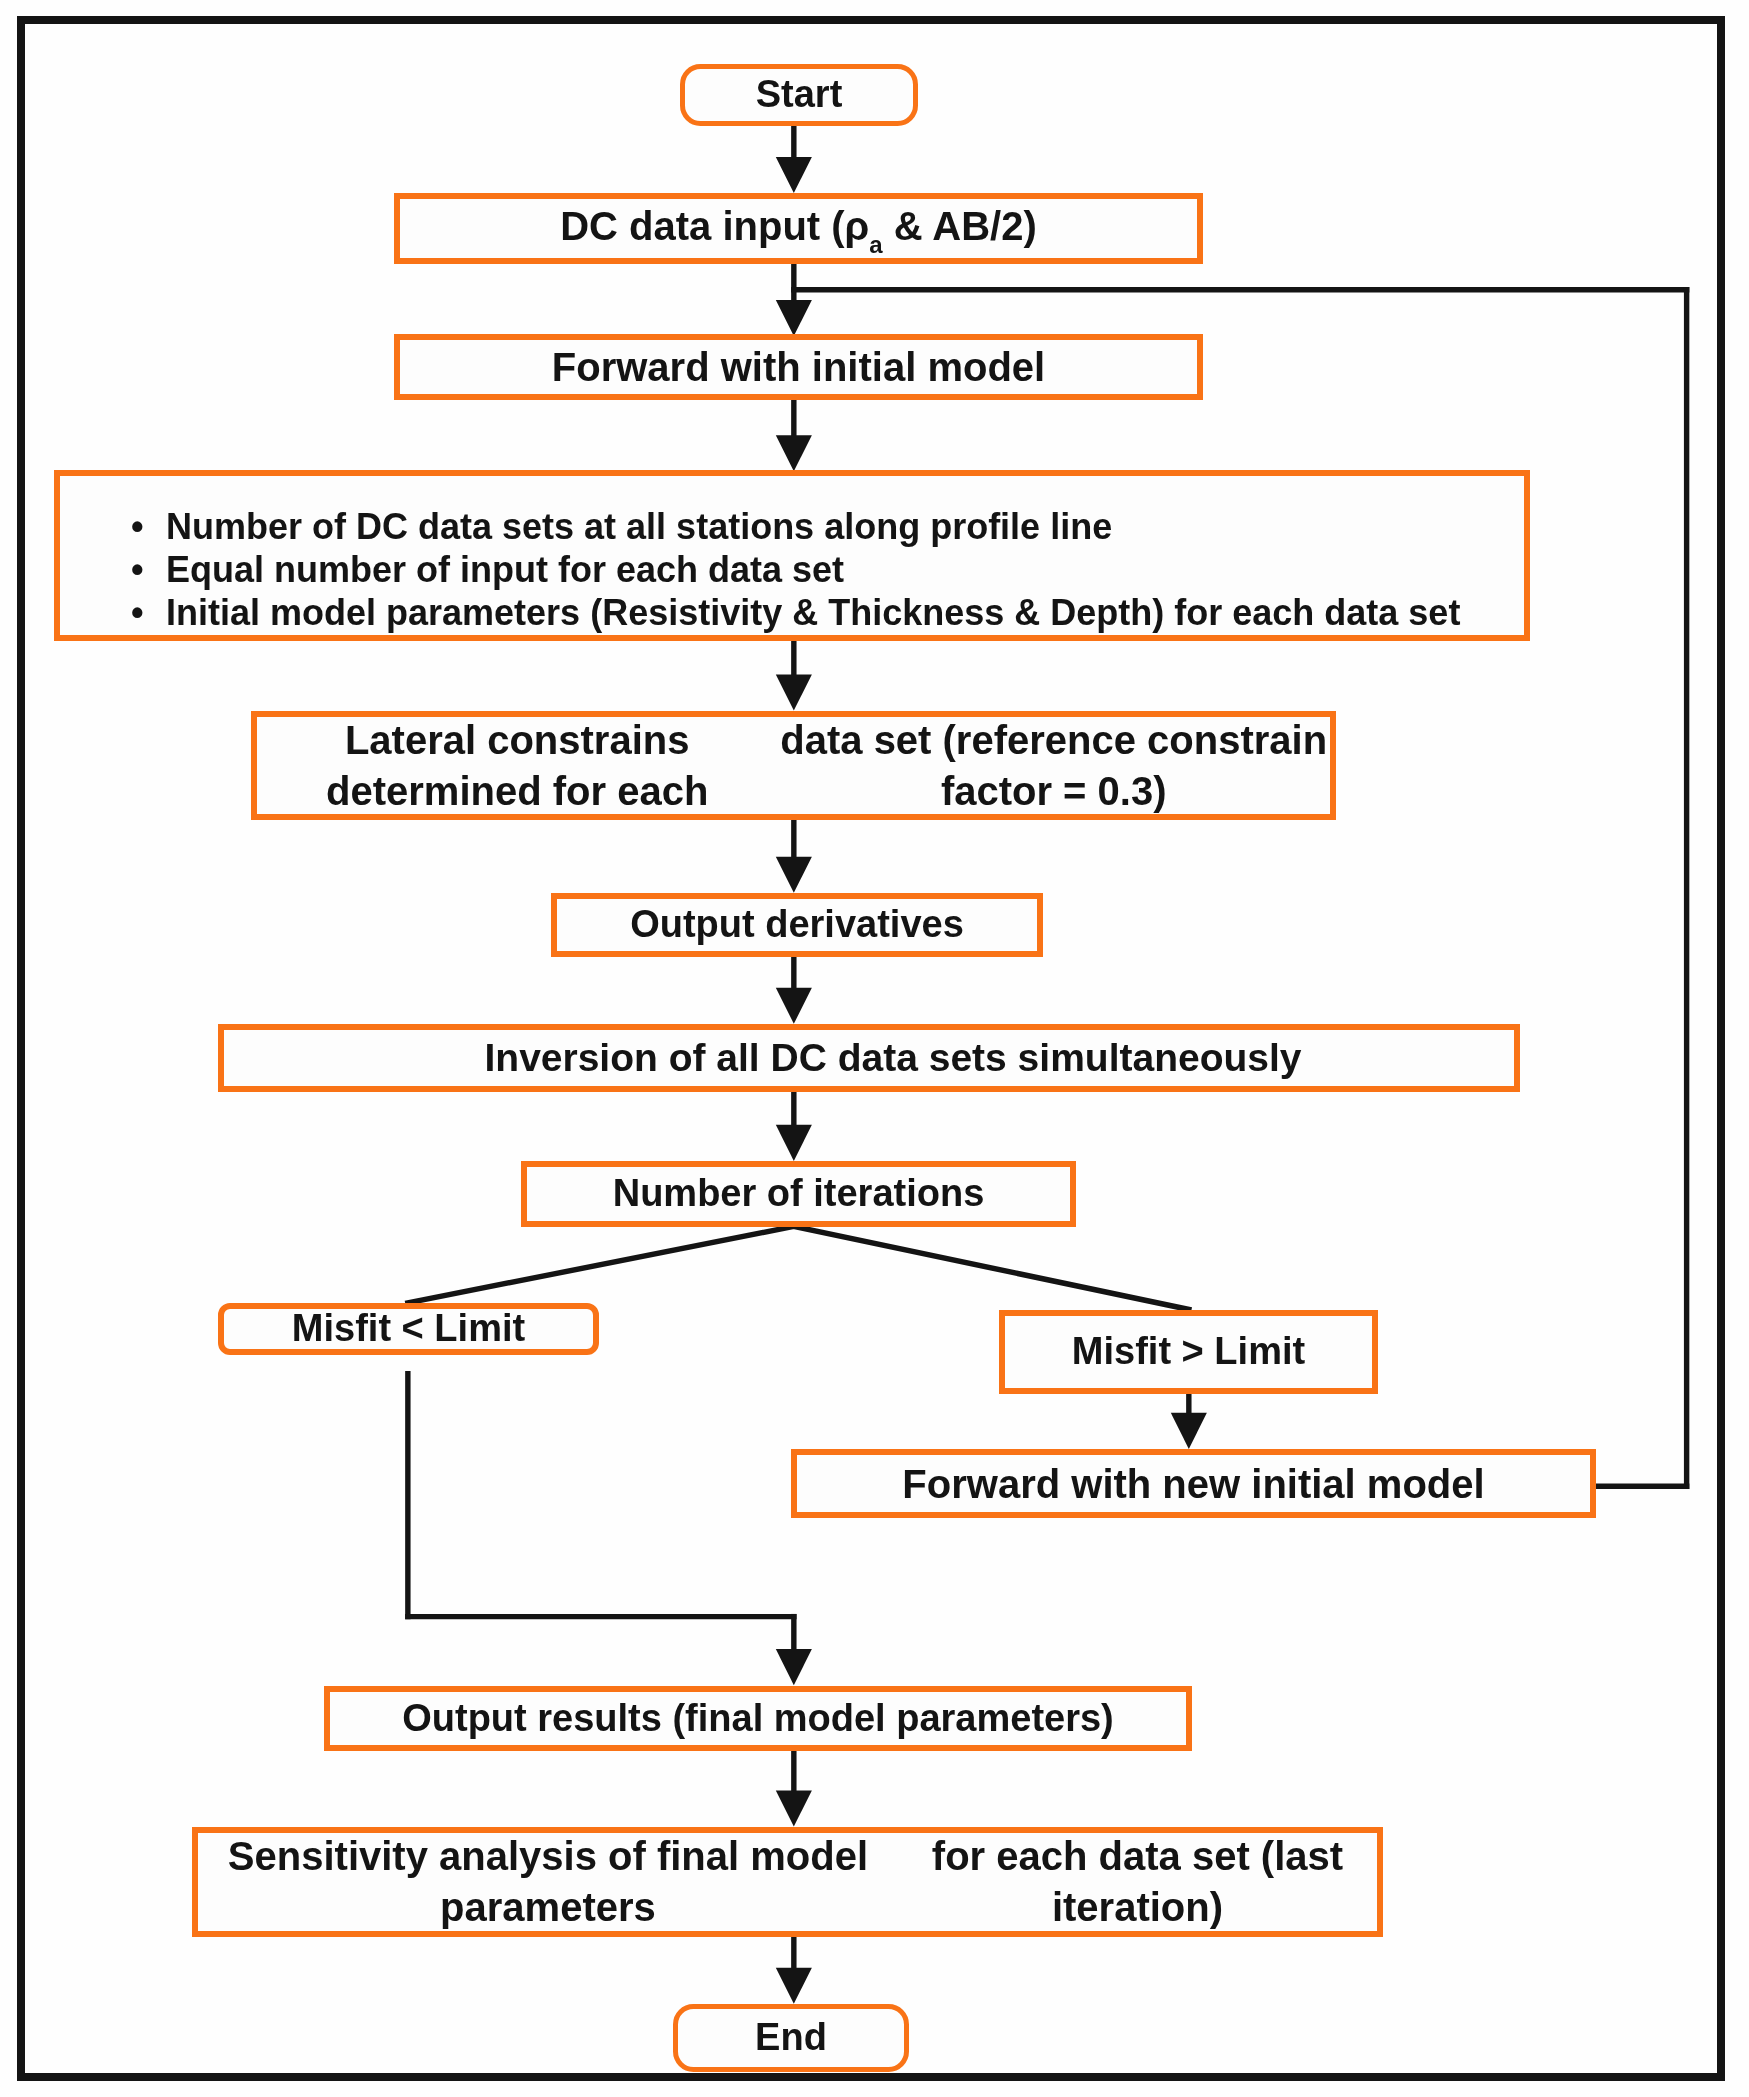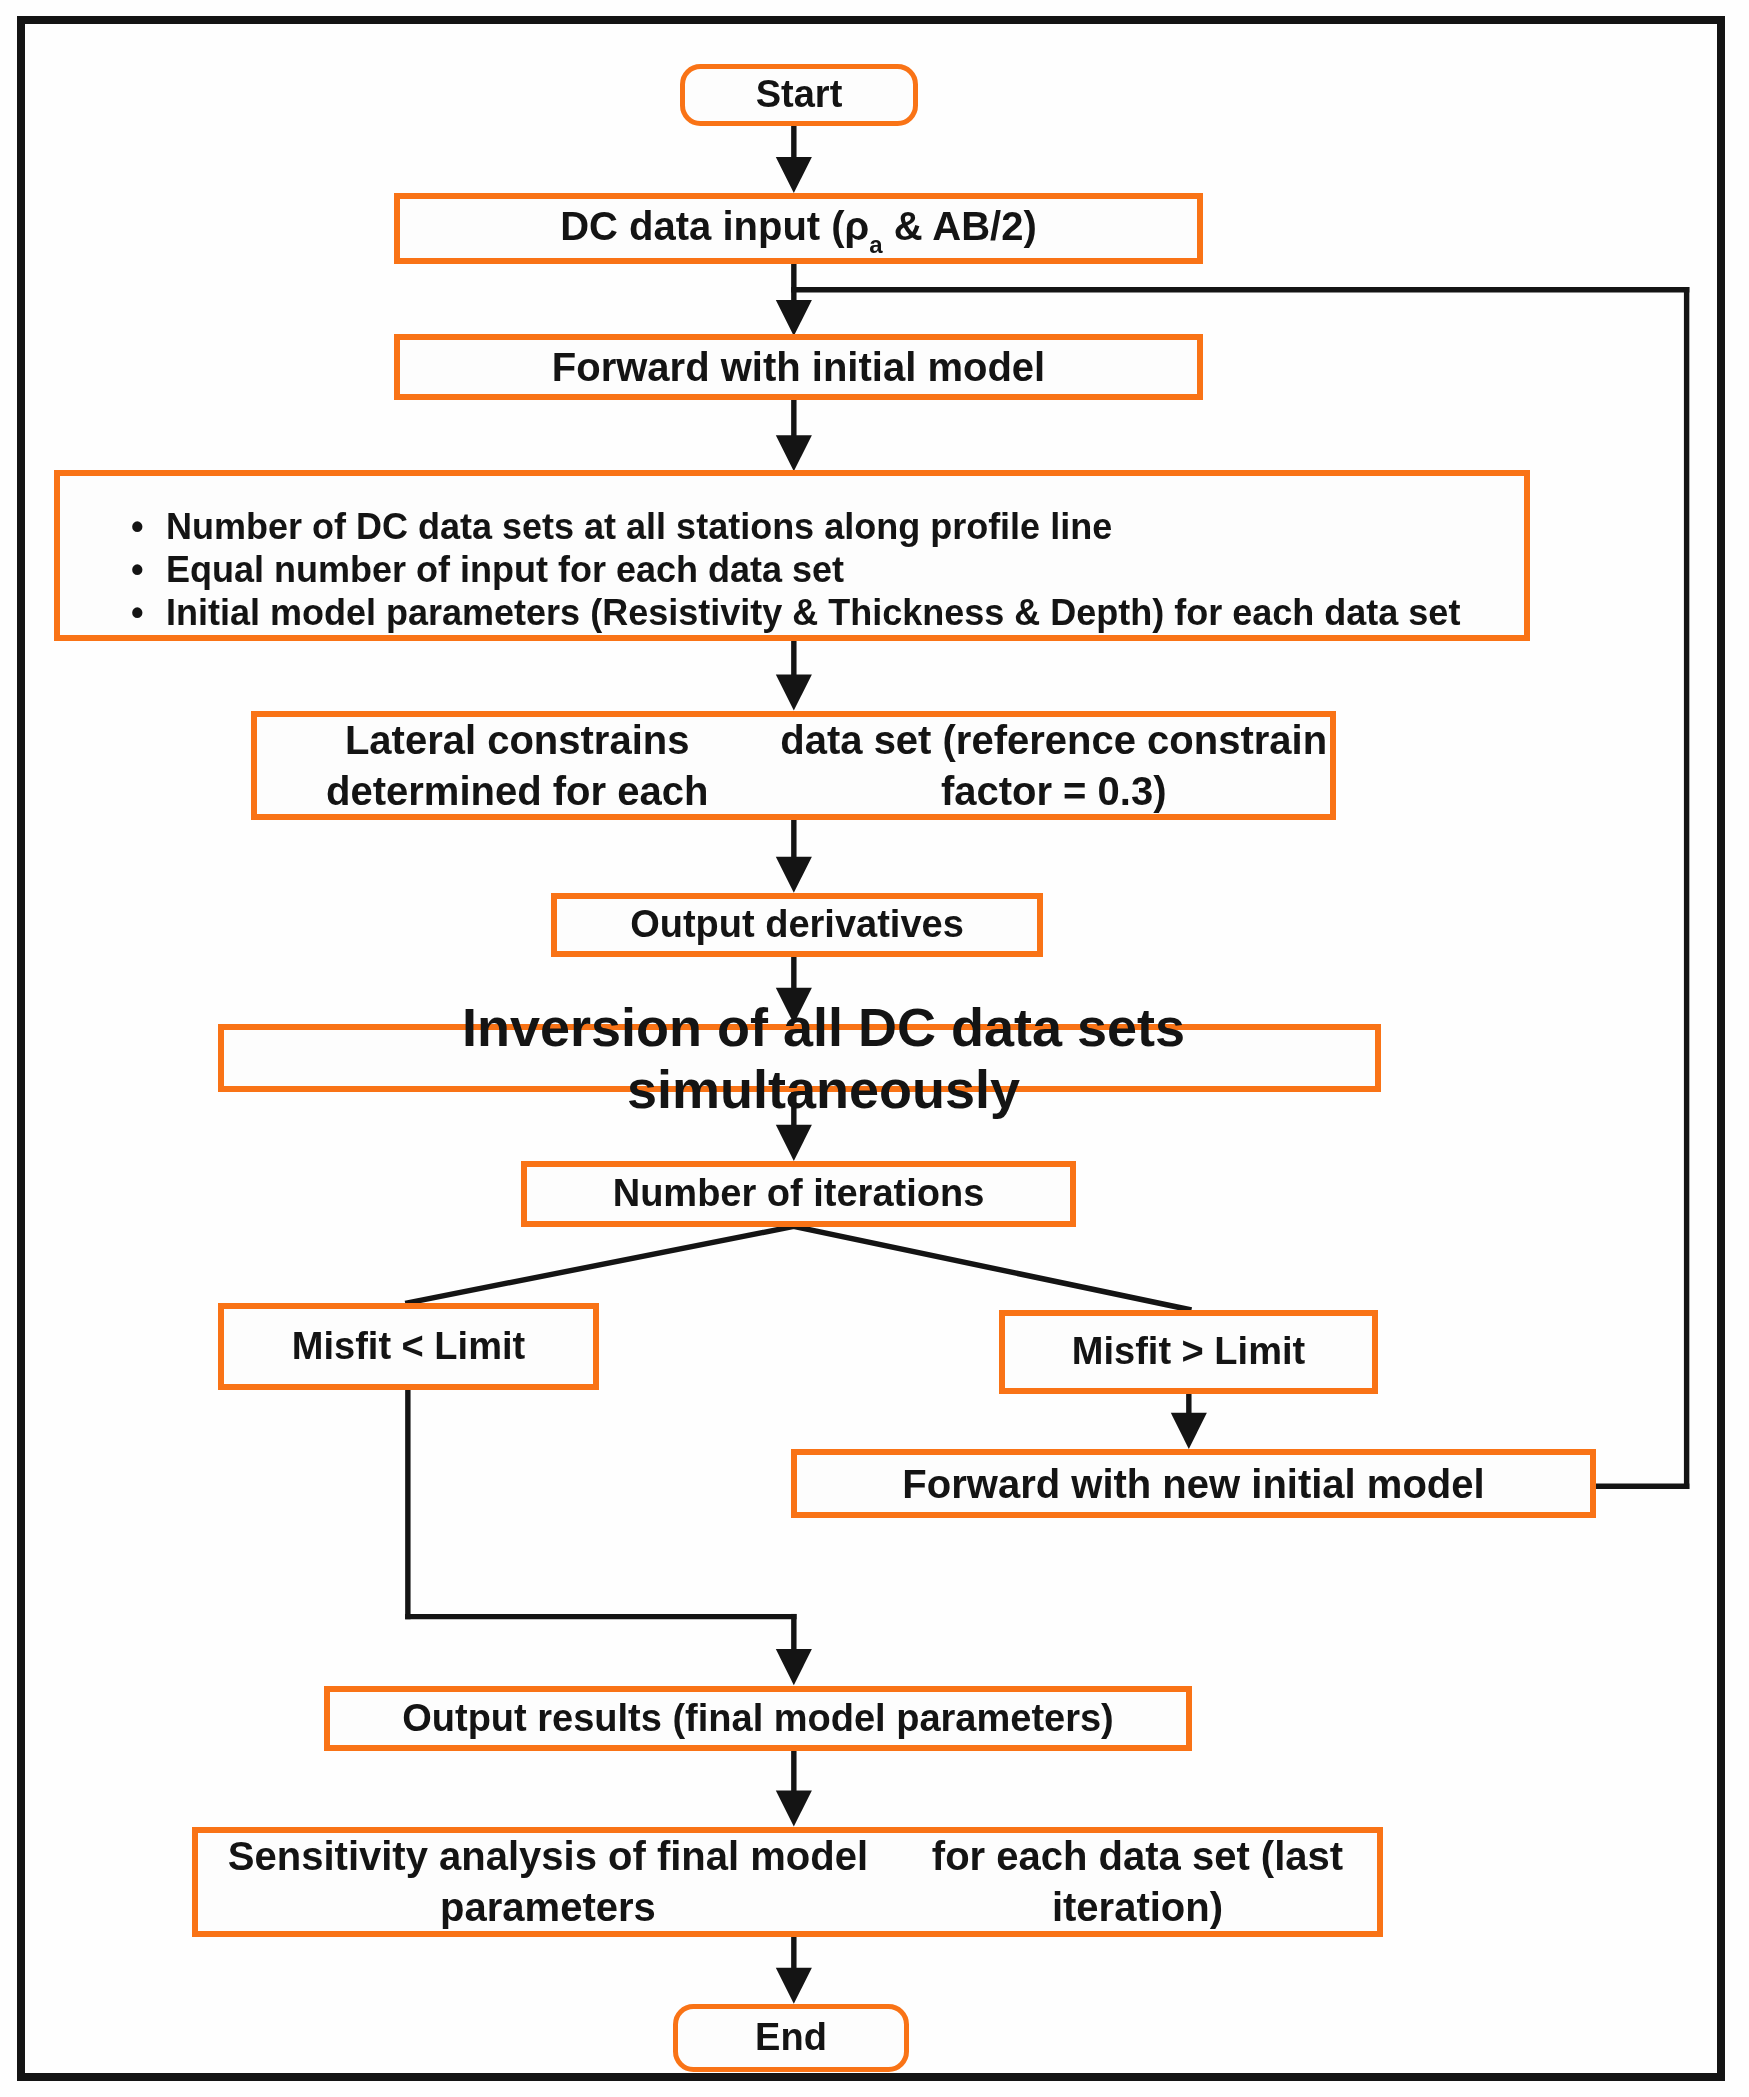--- a/index.html
+++ b/index.html
@@ -130,29 +130,29 @@
 
   <div class="node multiline" id="node-lateral" style="left:251px;top:711px;width:1085px;height:109px;font-size:40px;line-height:51px;">
     <span class="l">Lateral constrains determined for each</span>
     <span class="l">data set (reference constrain factor = 0.3)</span>
   </div>
 
   <div class="node" id="node-partial" style="left:551px;top:893px;width:492px;height:64px;">
     <span>Output derivatives</span>
   </div>
 
-  <div class="node" id="node-inversion" style="left:218px;top:1024px;width:1163px;height:68px;font-size:54px;padding-left:48px;">
+  <div class="node" id="node-inversion" style="left:218px;top:1024px;width:1302px;height:68px;font-size:39px;padding-left:48px;">
     <span>Inversion of all DC data sets simultaneously</span>
   </div>
 
   <div class="node" id="node-iterations" style="left:521px;top:1161px;width:555px;height:66px;">
     <span>Number of iterations</span>
   </div>
 
-  <div class="node" id="node-misfit-below" style="left:218px;top:1303px;width:381px;height:87px;">
+  <div class="node" id="node-misfit-below" style="left:218px;top:1303px;width:381px;height:52px;border-radius:12px;">
     <span>Misfit &lt; Limit</span>
   </div>
 
   <div class="node" id="node-misfit-above" style="left:999px;top:1310px;width:379px;height:84px;">
     <span>Misfit &gt; Limit</span>
   </div>
 
   <div class="node" id="node-forward-new" style="left:791px;top:1449px;width:805px;height:69px;font-size:40px;">
     <span>Forward with new initial model</span>
   </div>

